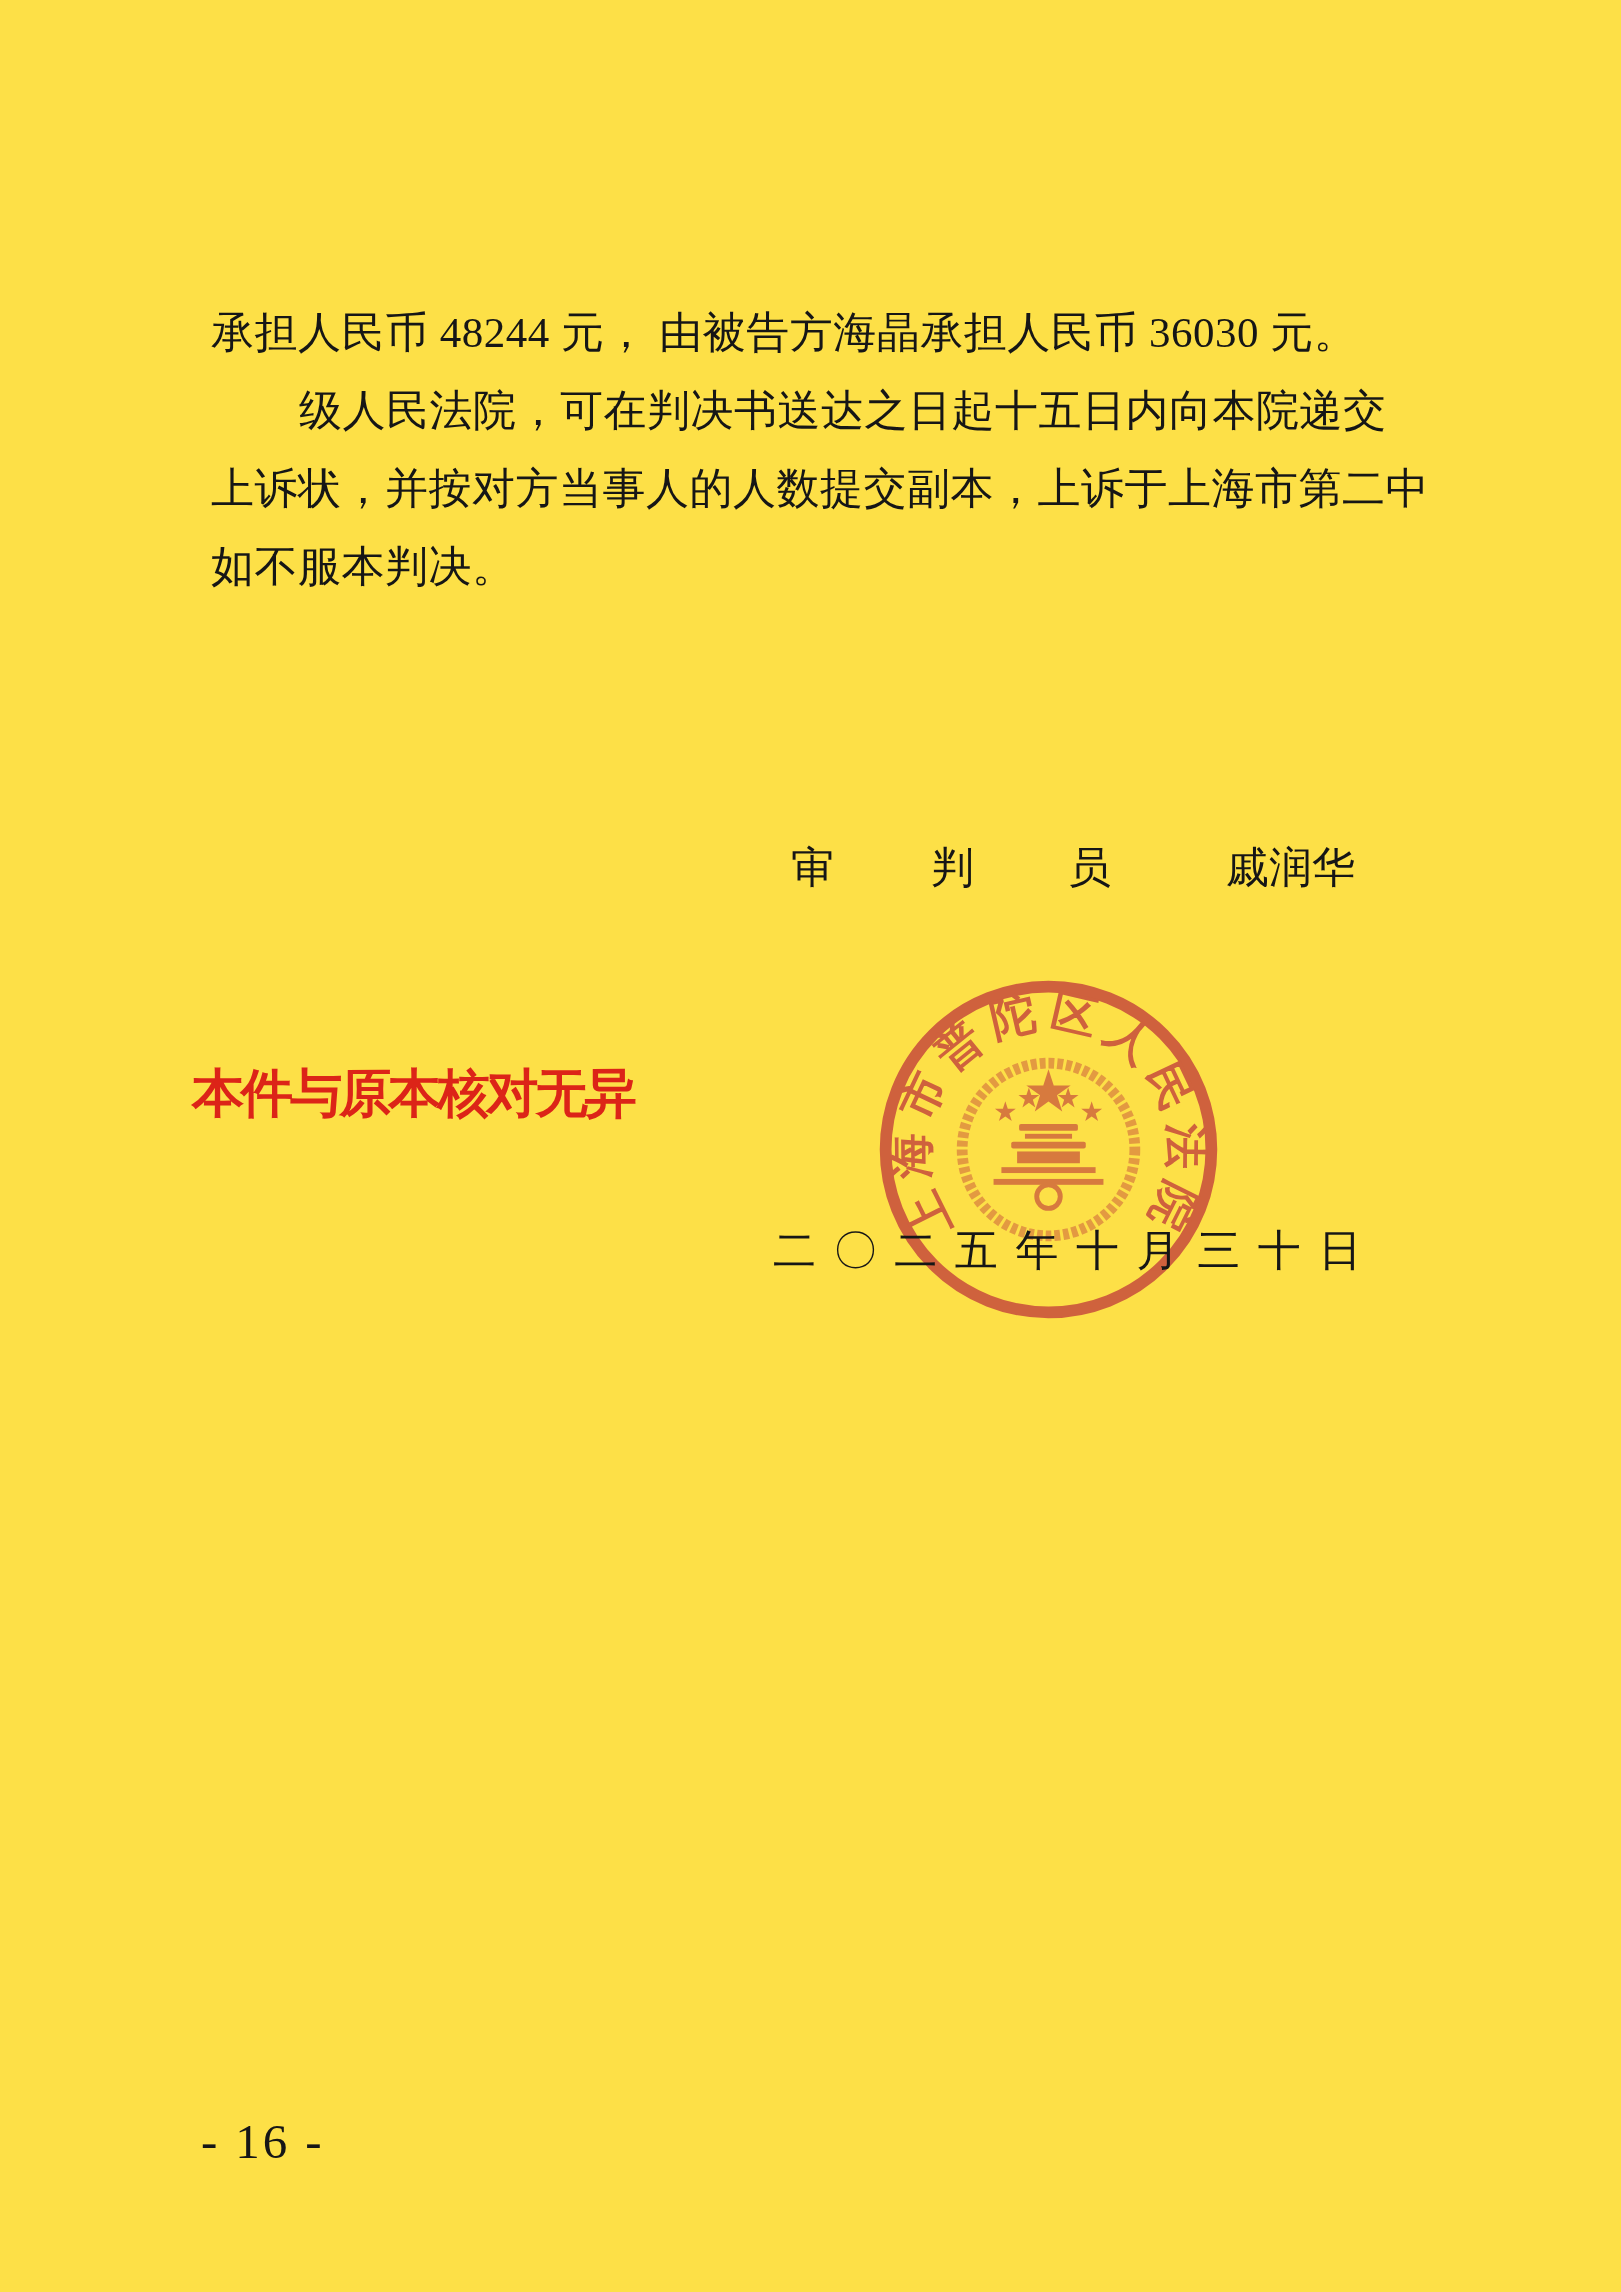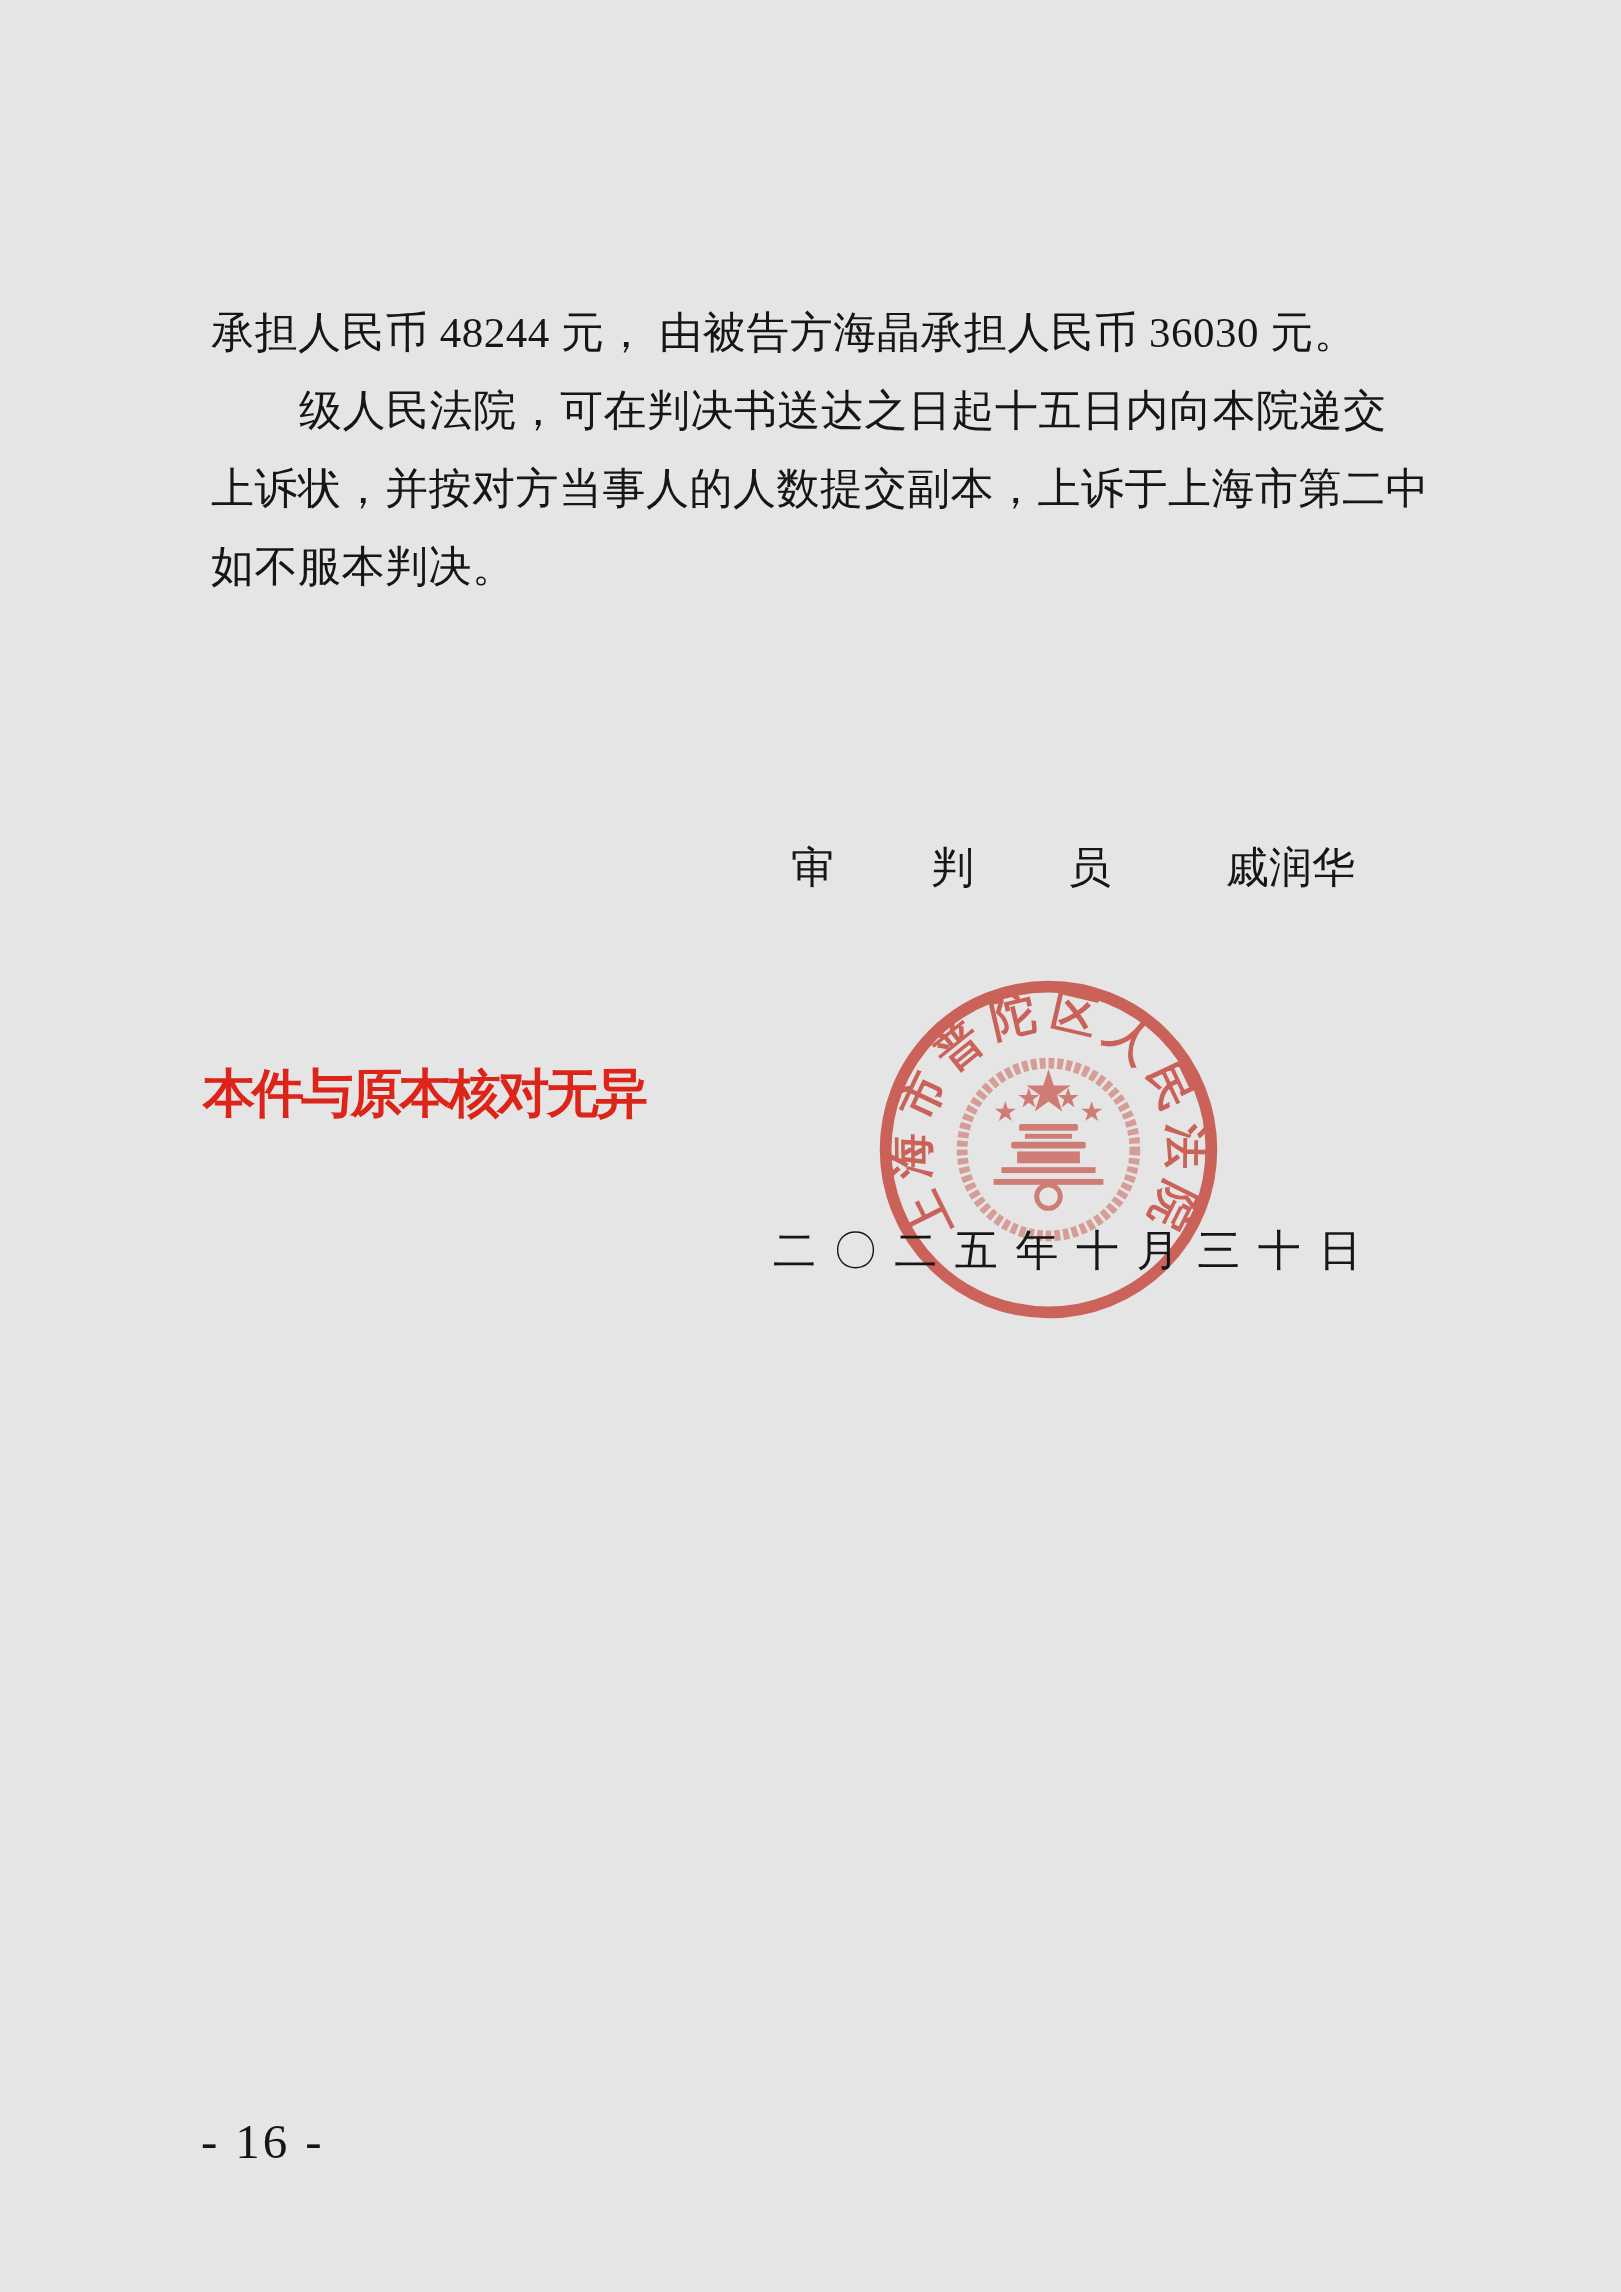--- a/index.html
+++ b/index.html
@@ -1,21 +1,21 @@
 <!DOCTYPE html>
 <html><head>
 <meta charset="utf-8">
 <style>
   html, body { margin: 0; padding: 0; background: #888; }
   .page {
     position: relative;
     width: 1621px;
     height: 2293px;
     margin: 0 auto;
-    background: #e5e5e5;
+    background: #fde047;
     overflow: hidden;
     font-family: "Liberation Serif", "DejaVu Serif", serif;
     color: #161616;
   }
 
   
   .doc-body {
     position: absolute;
     left: 211px;
     top: 294px;
@@ -42,21 +42,21 @@
   }
   .sig-row.judge { top: 838px; }
   .sig-row.clerk { top: 1387px; }
   .sig-row .t1 { margin-right: 97px; }
   .sig-row .t2 { margin-right: 94px; }
   .sig-row .t3 { margin-right: 115px; }
 
   
   .verify-stamp {
     position: absolute;
-    left: 203px;
+    left: 192px;
     top: 1059px;
     font-family: "Liberation Sans", "DejaVu Sans", sans-serif;
     font-weight: bold;
     font-size: 52px;
     letter-spacing: -2.9px;
     color: #dc2418;
     white-space: nowrap;
     z-index: 3;
   }
 

